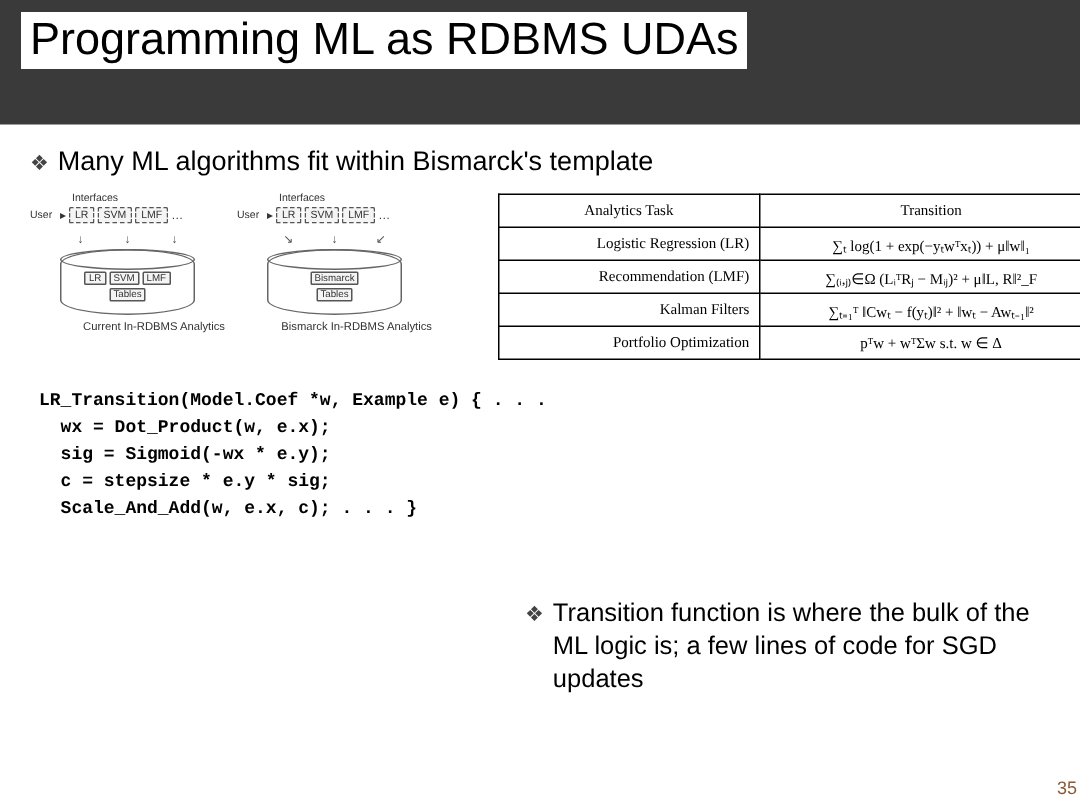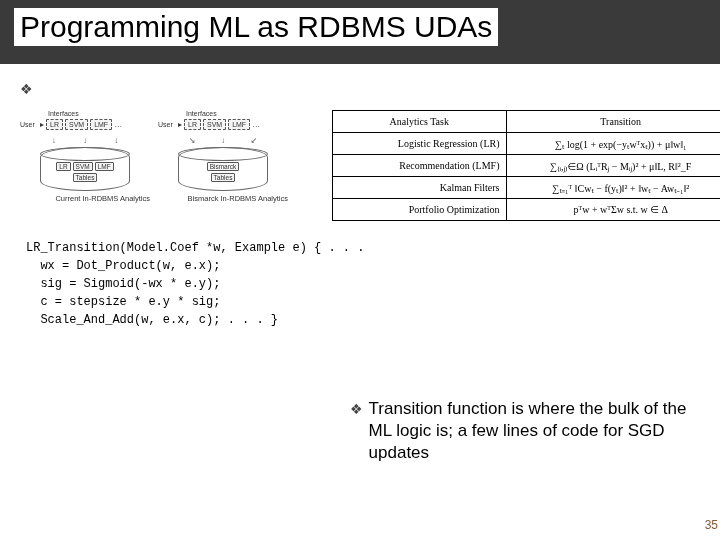--- a/index.html
+++ b/index.html
@@ -7,21 +7,21 @@
     width: 720px; height: 540px;
     font-family: Arial, Helvetica, sans-serif;
     background: #fff;
     position: relative;
     overflow: hidden;
   }
   .titlebar {
     background: #3a3a3a;
     color: #fff;
     padding: 12px 14px 18px 14px;
-    height: 64px;
+    height: 83px;
   }
   .titlebar h1 {
     font-size: 30px;
     font-weight: normal;
     background: #fff;
     color: #000;
     display: inline-block;
     padding: 2px 6px;
     margin-top: -4px;
   }
@@ -103,21 +103,21 @@
     height: 22px;
   }
   table.obj th { font-weight: normal; }
   table.obj td.task { text-align: right; padding-left:8px;}
   .math { font-family: 'Times New Roman', serif; }
 
   
   .codeblock {
     font-family: Consolas, 'Courier New', monospace;
     font-size: 12px;
-    font-weight: normal;
+    font-weight: bold;
     line-height: 1.5;
     margin-top: 18px;
     margin-left: 6px;
     white-space: pre;
   }
 
   .bottom-bullet {
     position: absolute;
     left: 350px;
     top: 398px;
@@ -139,20 +139,21 @@
 <body>
 
 <div class="titlebar">
   <h1>Programming ML as RDBMS UDAs</h1>
 </div>
 
 <div class="body">
 
   <div class="bullet-row">
     <span class="diamond">❖</span>
+    <span>Many ML algorithms fit within Bismarck's template</span>
   </div>
 
   <div class="figrow">
 
     <div class="arch">
       <div class="iface">Interfaces</div>
       <div class="row">
         <span class="userlbl">User</span>
         <span style="font-size:8px">▸</span>
         <span class="chip dash">LR</span>

